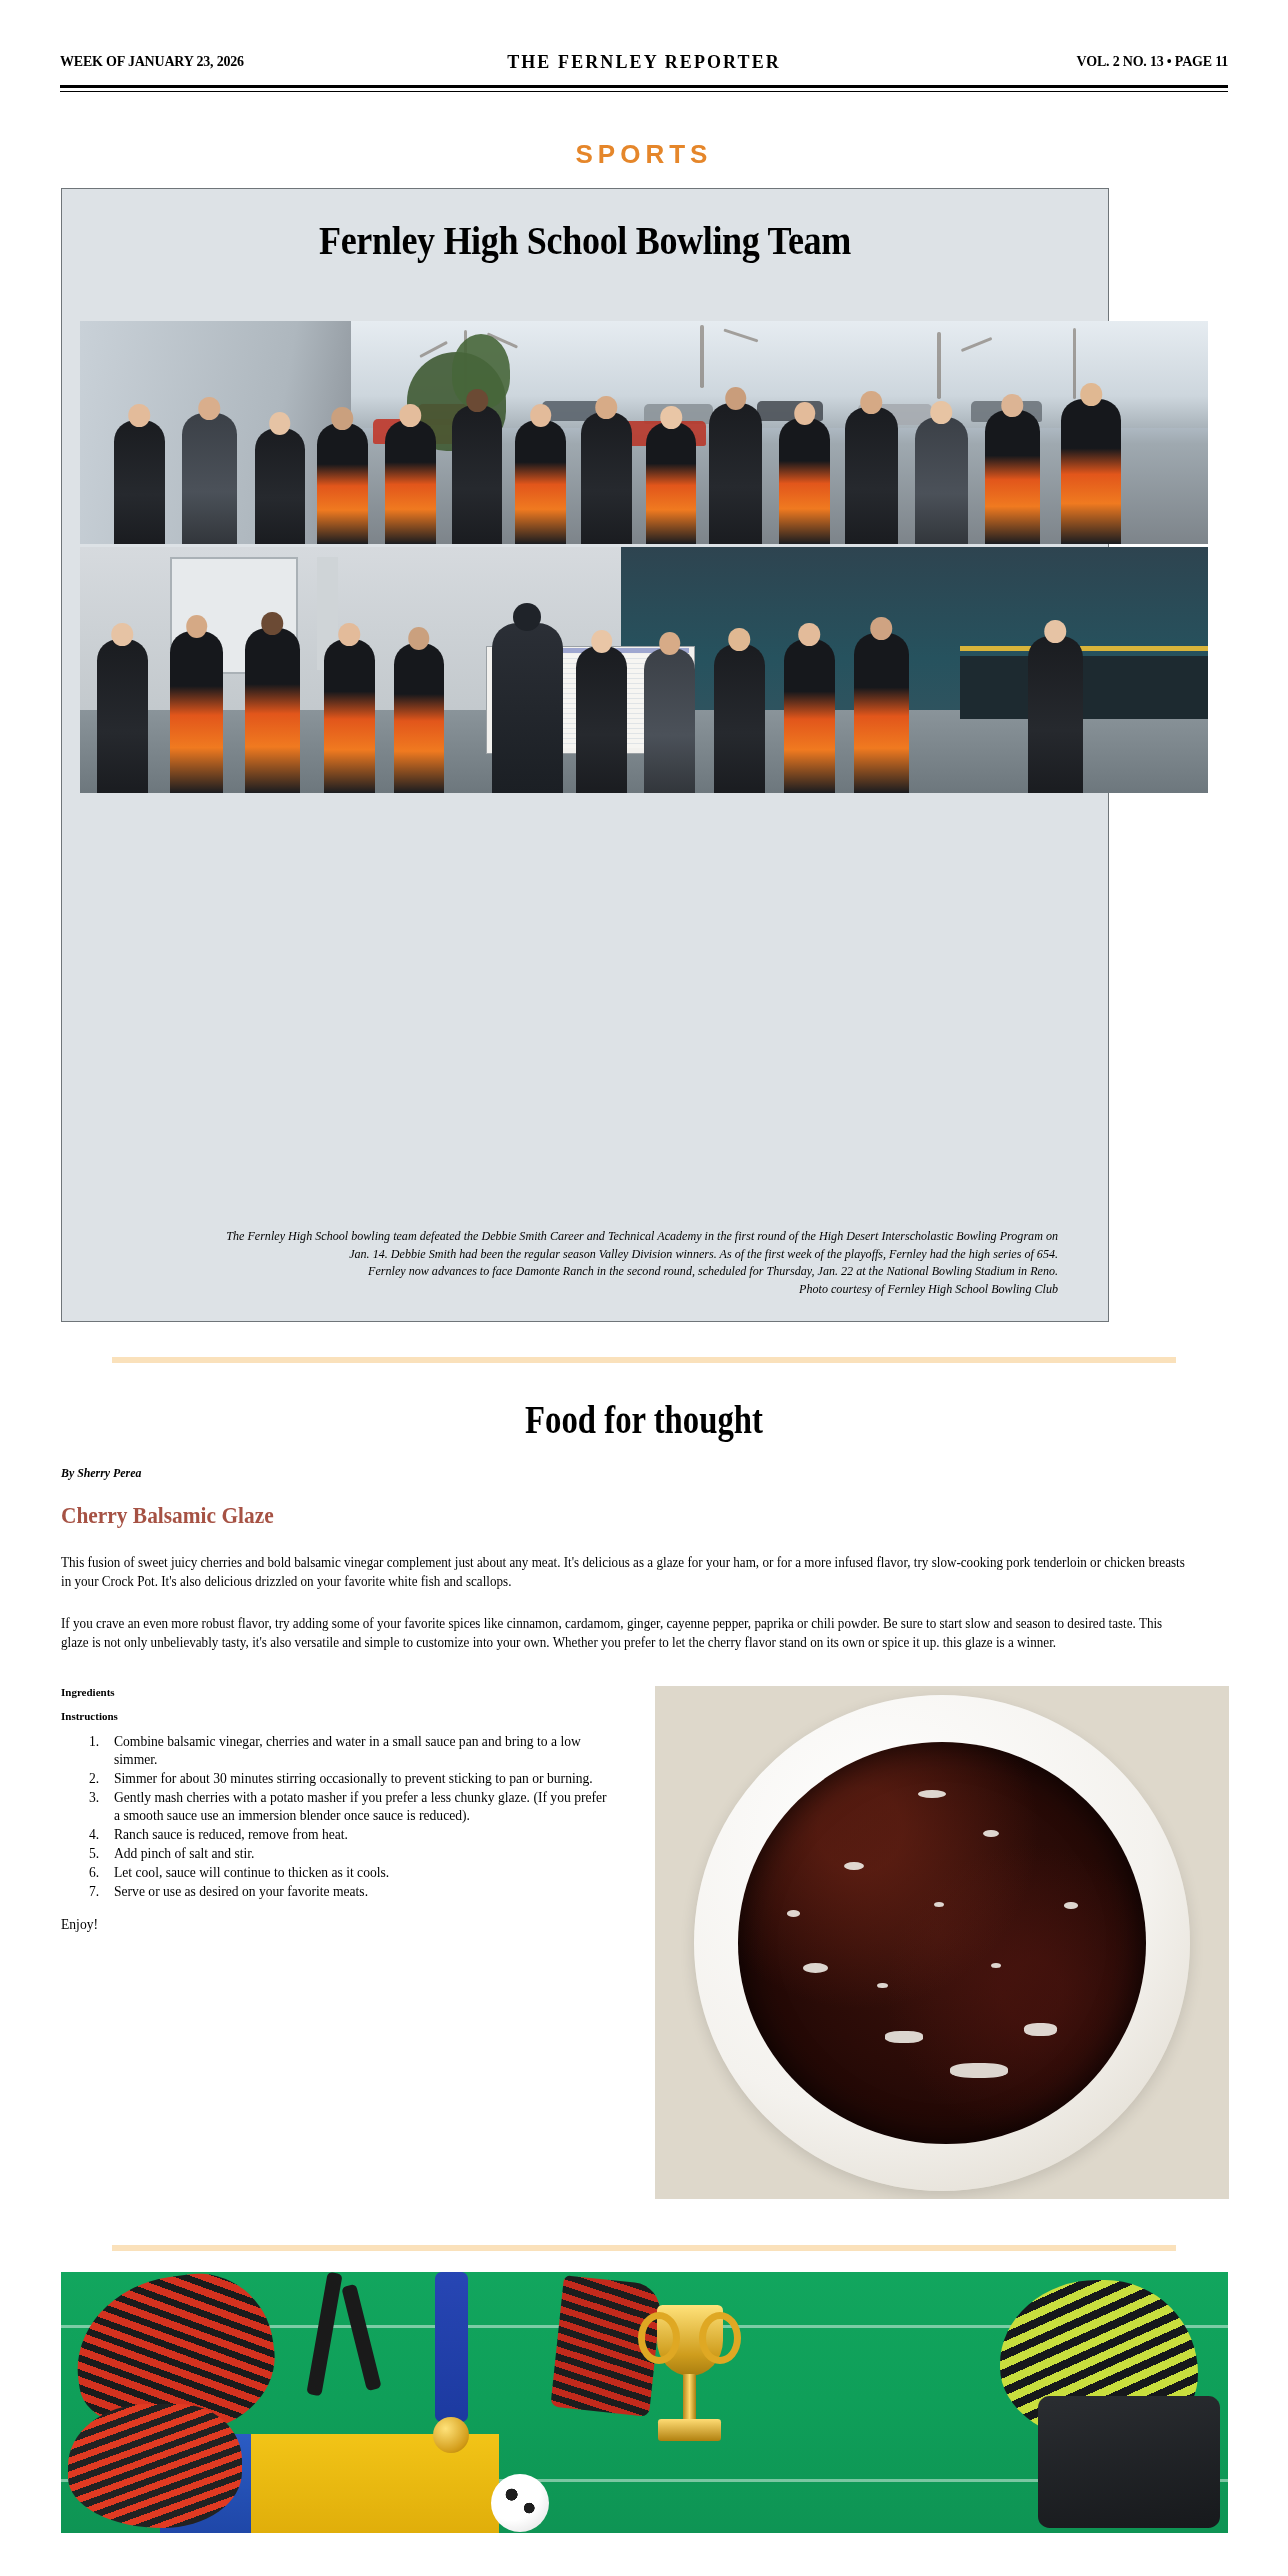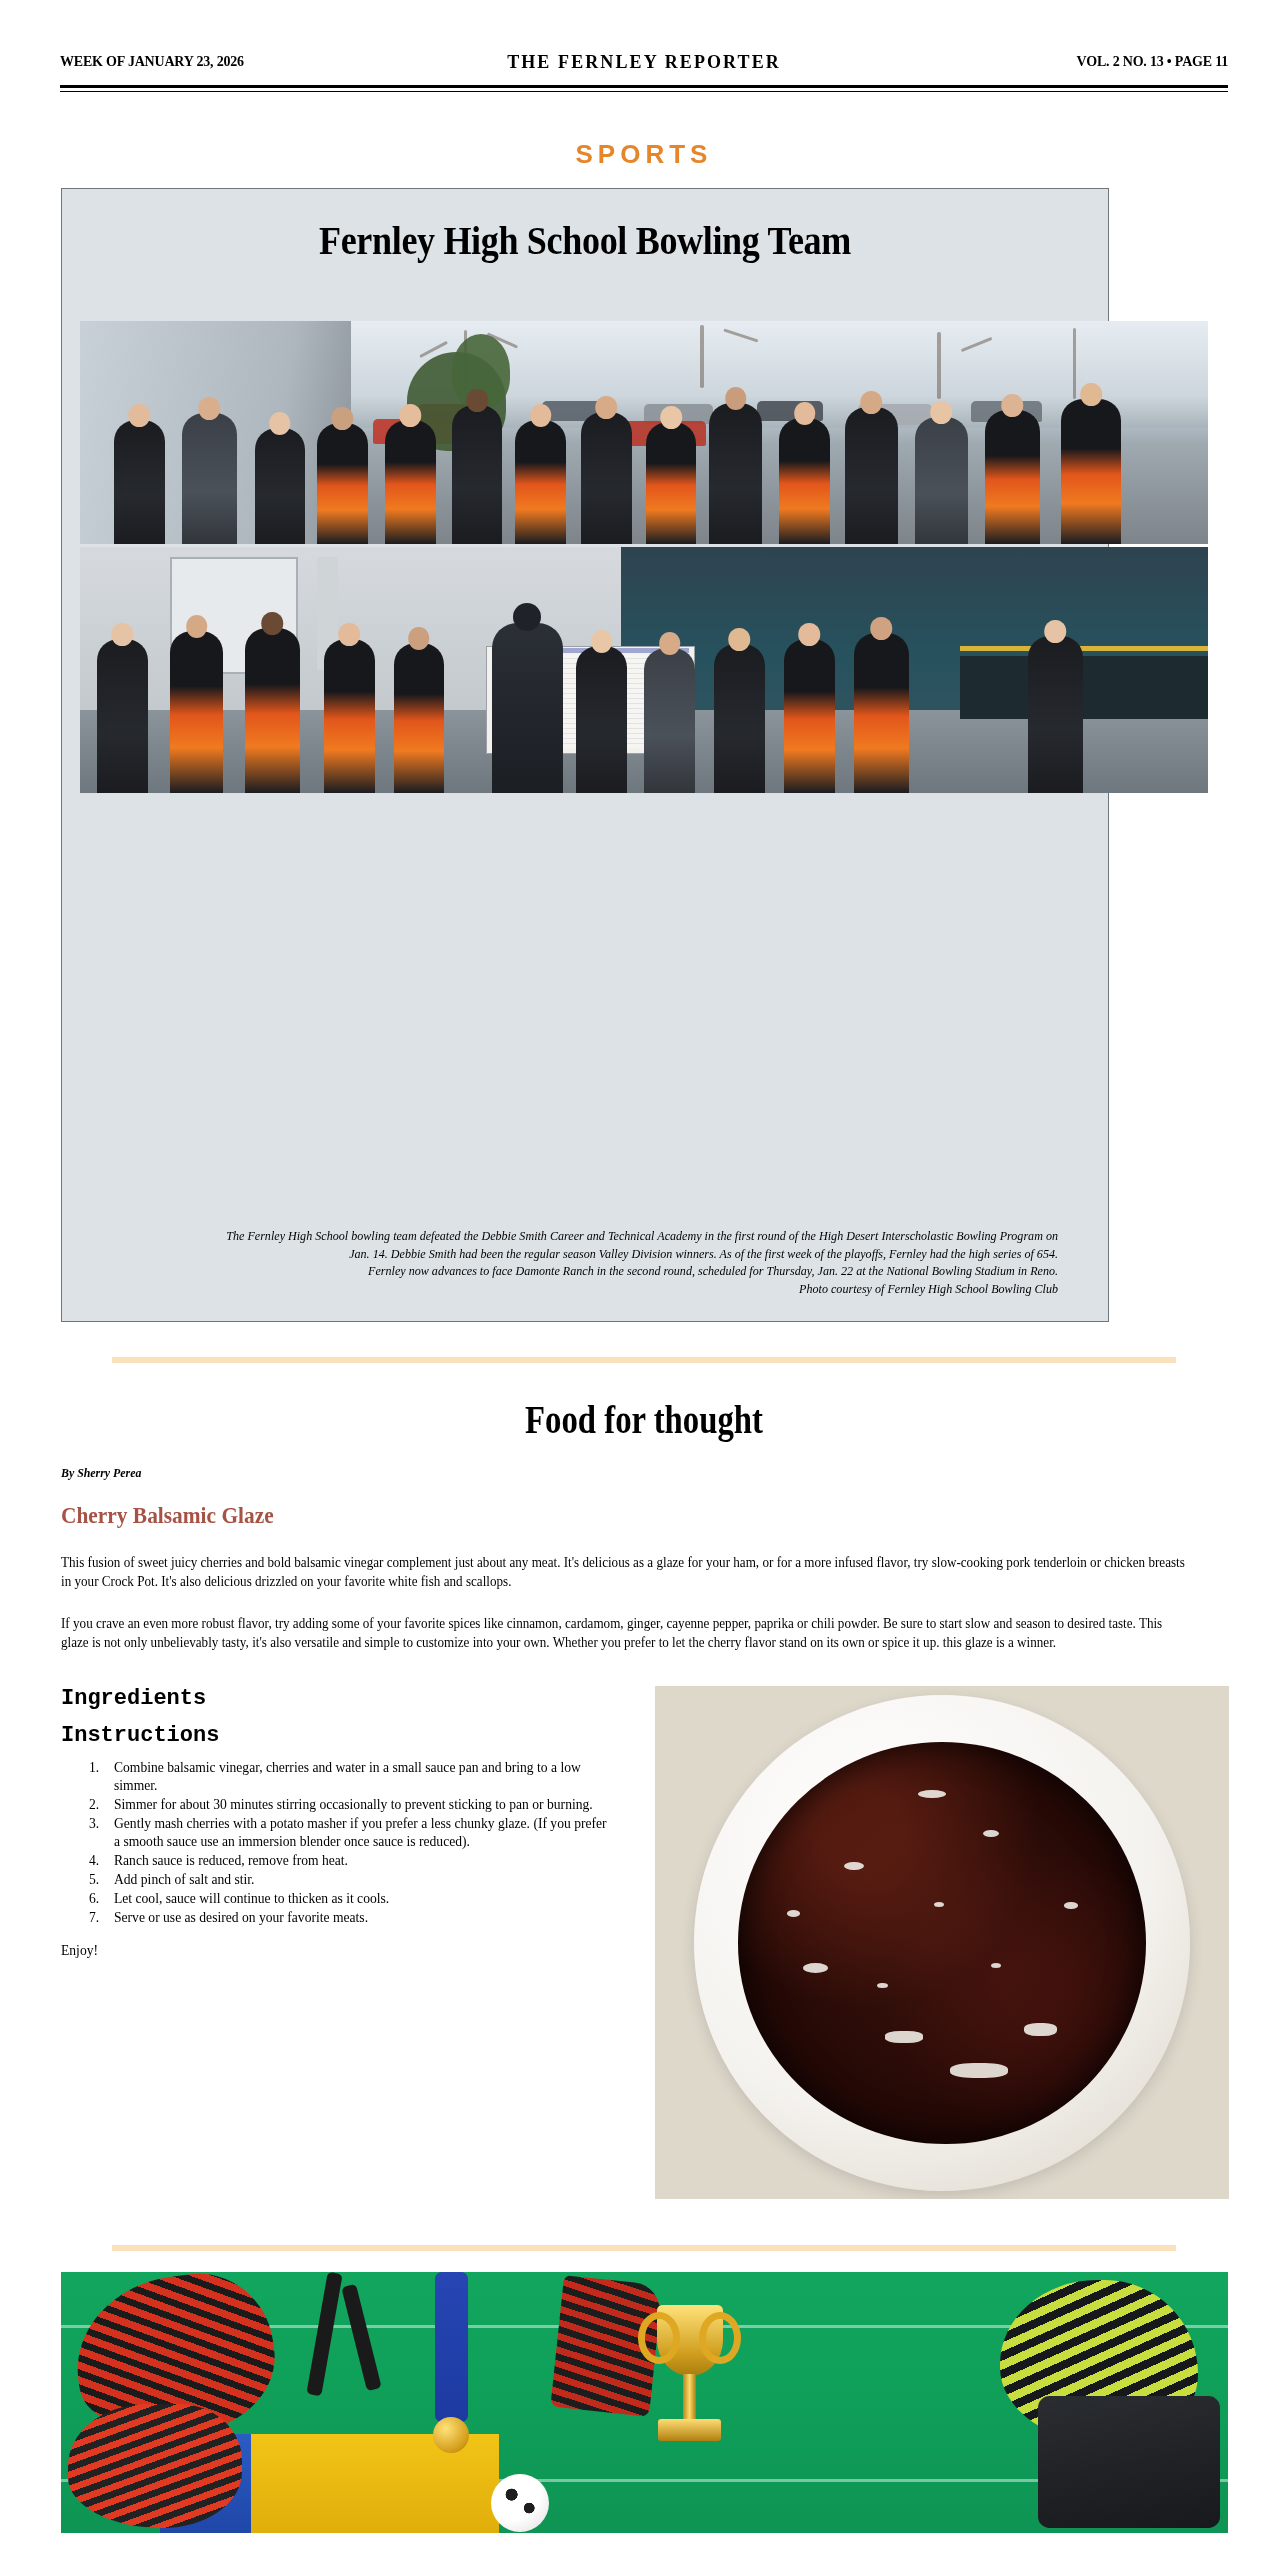--- a/index.html
+++ b/index.html
@@ -252,23 +252,23 @@
   #intro-1 { top: 1553px; }
   #intro-2 { top: 1614px; }
 
   .col-left {
     position: absolute;
     left: 61px;
     width: 546px;
     top: 1686px;
   }
   .sub-head {
-    font-family: Liberation Mono, monospace;
-    font-weight: bold;
-    font-size: 22px;
+    font-family: Liberation Serif, serif;
+    font-weight: bold;
+    font-size: 11px;
     margin: 0 0 11.6px 0;
   }
   ul.ingredients {
     margin: 0 0 25px 0;
     padding-left: 28px;
     list-style: none;
   }
   ul.ingredients li {
     font-size: 13.6px;
     line-height: 1.38;

